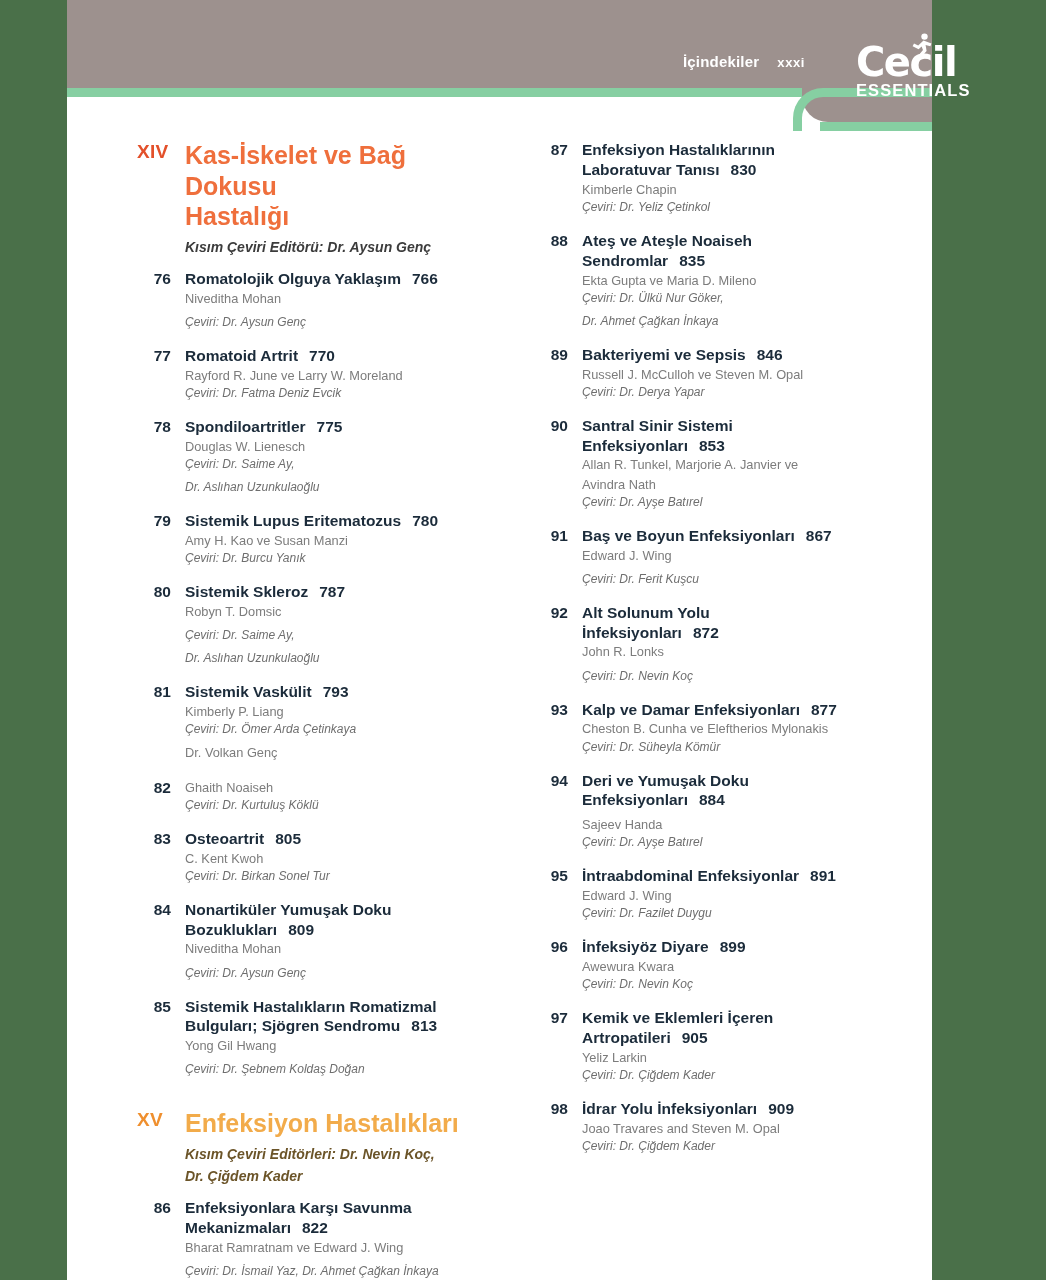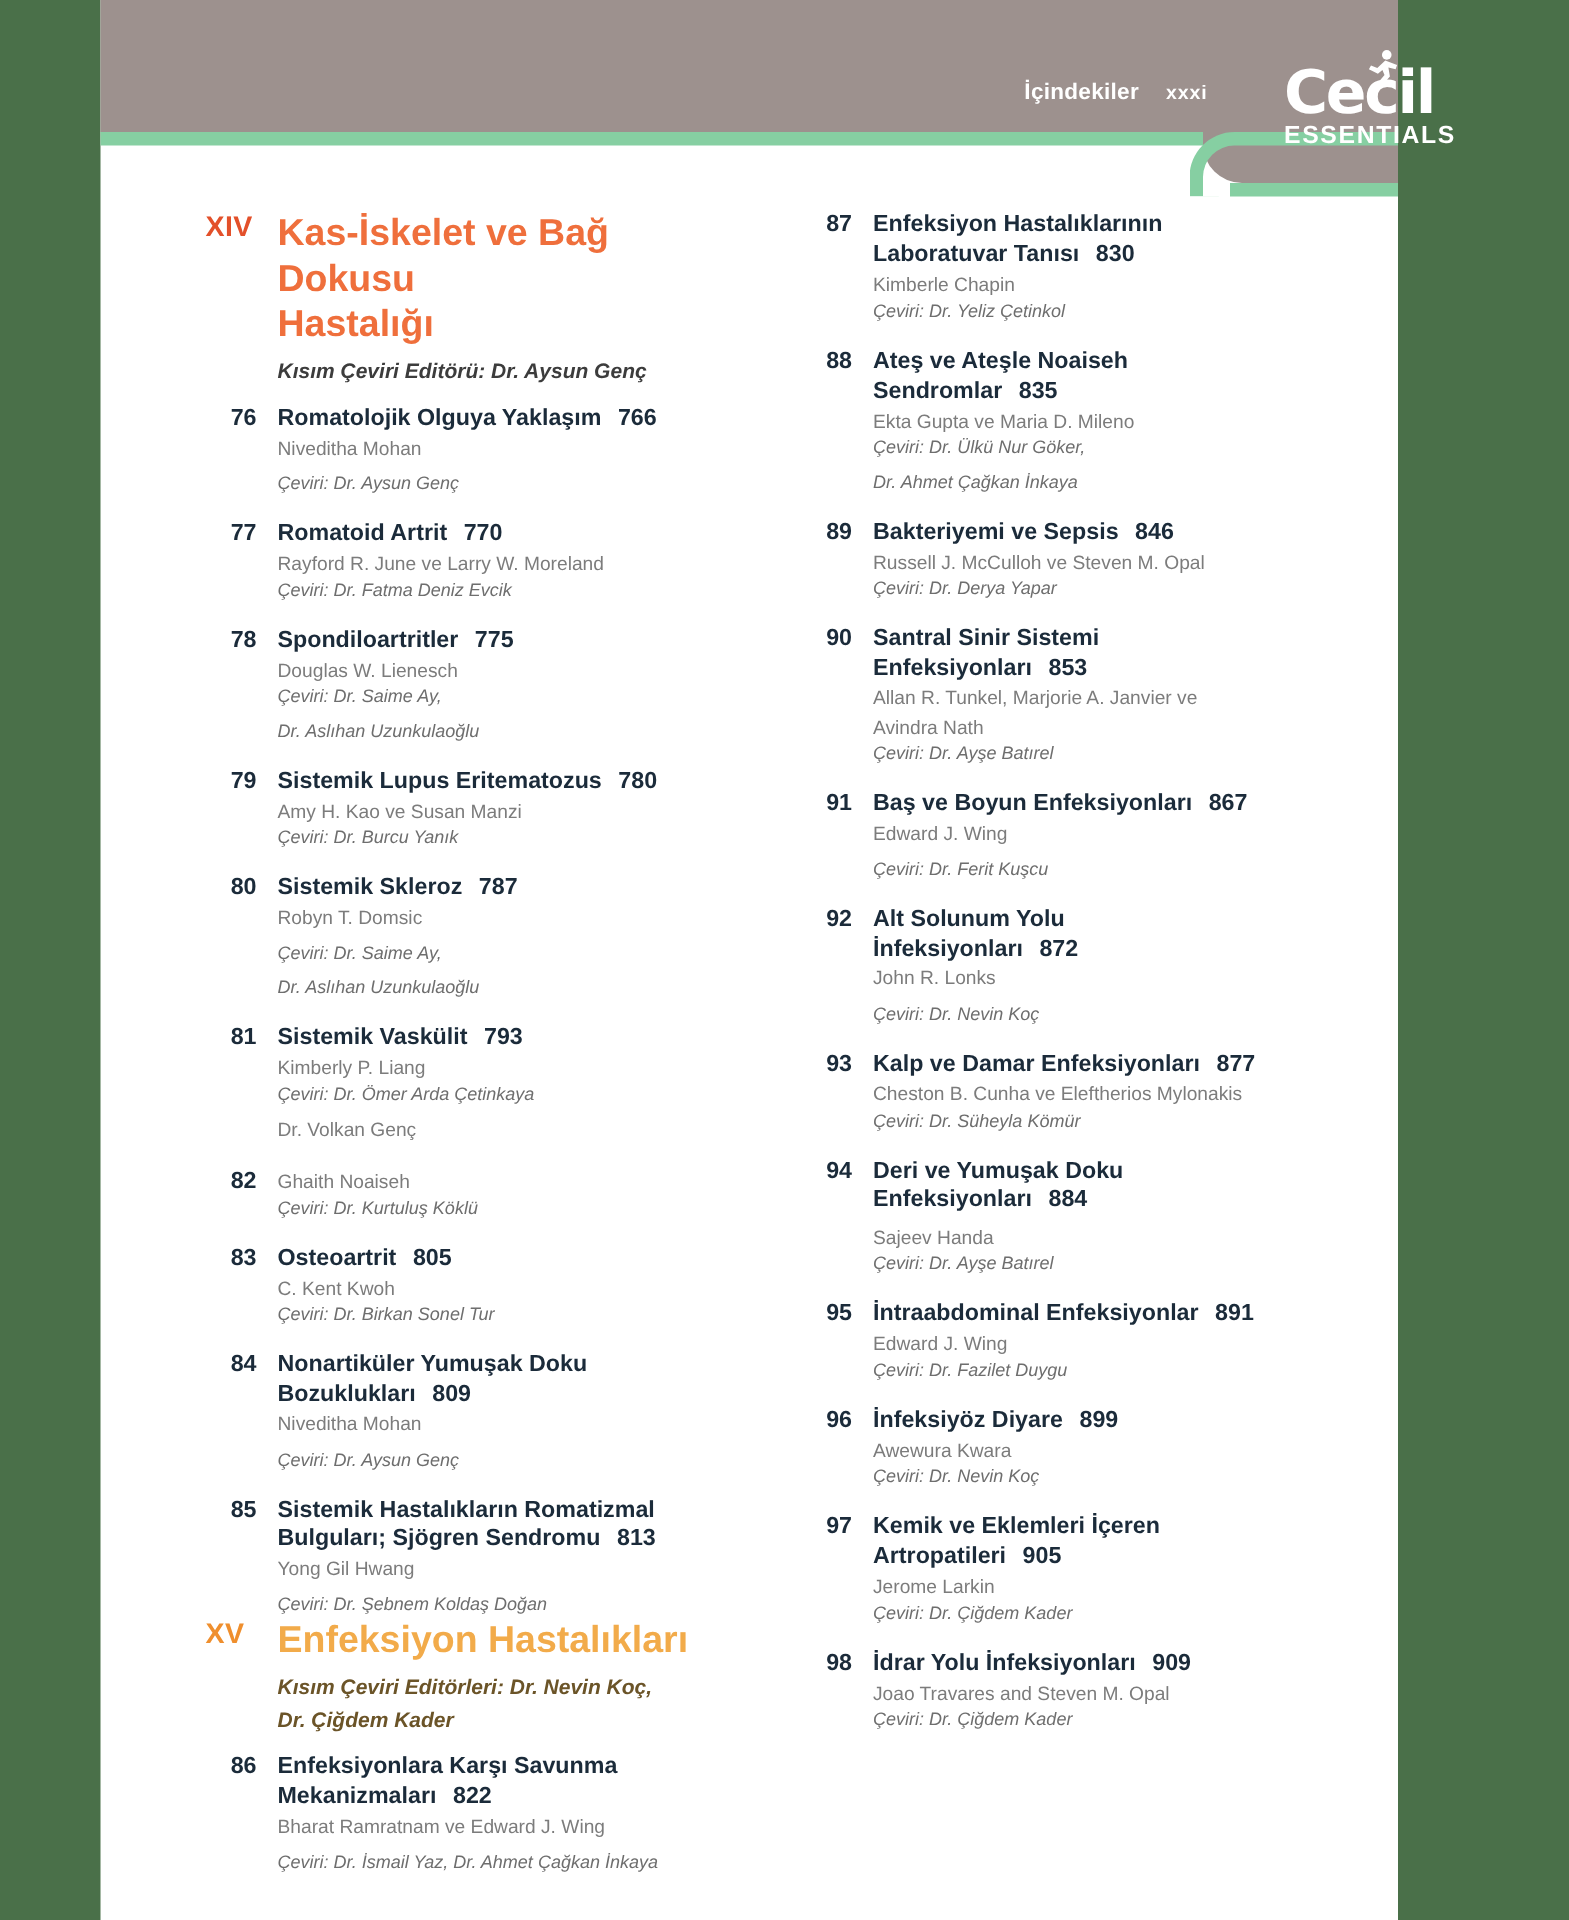--- a/index.html
+++ b/index.html
@@ -379,21 +379,21 @@
         <div class="ch-body">
           <div class="ch-title">
             <span>Sistemik Hastalıkların Romatizmal</span><br>
             <span>Bulguları; Sjögren Sendromu</span><span class="pg">813</span>
           </div>
           <div class="ch-authors">Yong Gil Hwang</div>
           <div class="ch-trans spaced">Çeviri: Dr. Şebnem Koldaş Doğan</div>
         </div>
       </div>
 
-      <div class="part part-15" style="">
+      <div class="part part-15" style="margin-top:30px;">
         <div class="part-num">XV</div>
         <div class="part-title">Enfeksiyon Hastalıkları</div>
       </div>
       <div class="part part-15">
         <div class="part-editor">
           <span>Kısım Çeviri Editörleri: Dr. Nevin Koç,</span>
           <span class="cont">Dr. Çiğdem Kader</span>
         </div>
       </div>
 
@@ -530,21 +530,21 @@
         </div>
       </div>
 
       <div class="chapter">
         <div class="ch-num">97</div>
         <div class="ch-body">
           <div class="ch-title">
             <span>Kemik ve Eklemleri İçeren</span><br>
             <span>Artropatileri</span><span class="pg">905</span>
           </div>
-          <div class="ch-authors">Jerome Larkin</div>
+          <div class="ch-authors">Yeliz Larkin</div>
           <div class="ch-trans">Çeviri: Dr. Çiğdem Kader</div>
         </div>
       </div>
 
       <div class="chapter">
         <div class="ch-num">98</div>
         <div class="ch-body">
           <div class="ch-title">
             <span>İdrar Yolu İnfeksiyonları</span><span class="pg">909</span>
           </div>

